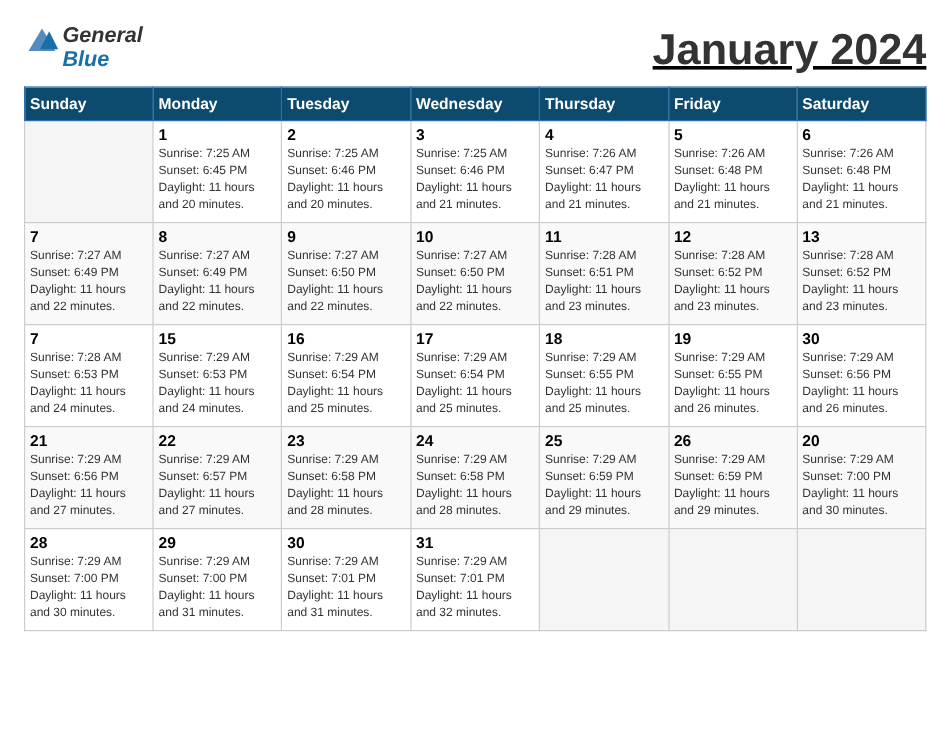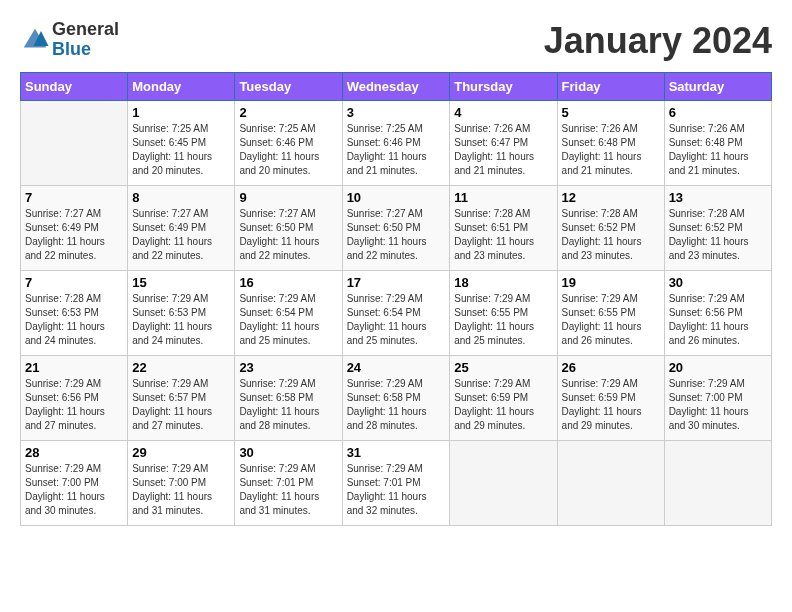--- a/index.html
+++ b/index.html
@@ -11,21 +11,22 @@
       padding: 20px;
     }
     .header {
       display: flex;
       justify-content: space-between;
       align-items: flex-start;
       margin-bottom: 10px;
     }
     .logo {
       display: flex;
-      align-items: center;
+      align-items: flex-start;
+      font-style: italic;
     }
     .logo-text {
       display: flex;
       flex-direction: column;
       line-height: 1.1;
     }
     .logo-general {
       font-size: 18px;
       font-weight: bold;
       color: #333;
@@ -35,37 +36,38 @@
       font-weight: bold;
       color: #1a6fa8;
     }
     .logo-icon {
       width: 30px;
       height: 30px;
       margin-right: 2px;
     }
     .title-area {
       text-align: center;
+      text-decoration: underline;
     }
     .month-title {
       font-size: 36px;
       font-weight: bold;
       color: #333;
     }
     .location {
       font-size: 14px;
       color: #555;
     }
     .calendar {
       width: 100%;
       border-collapse: collapse;
       font-size: 11px;
     }
     .calendar th {
-      background-color: #8b5cf6;
+      background-color: #0c4a6e;
       color: #fff;
       padding: 6px 4px;
       text-align: left;
       font-size: 13px;
       border: 1px solid #2c6fad;
     }
     .calendar td {
       vertical-align: top;
       border: 1px solid #ccc;
       padding: 4px;

